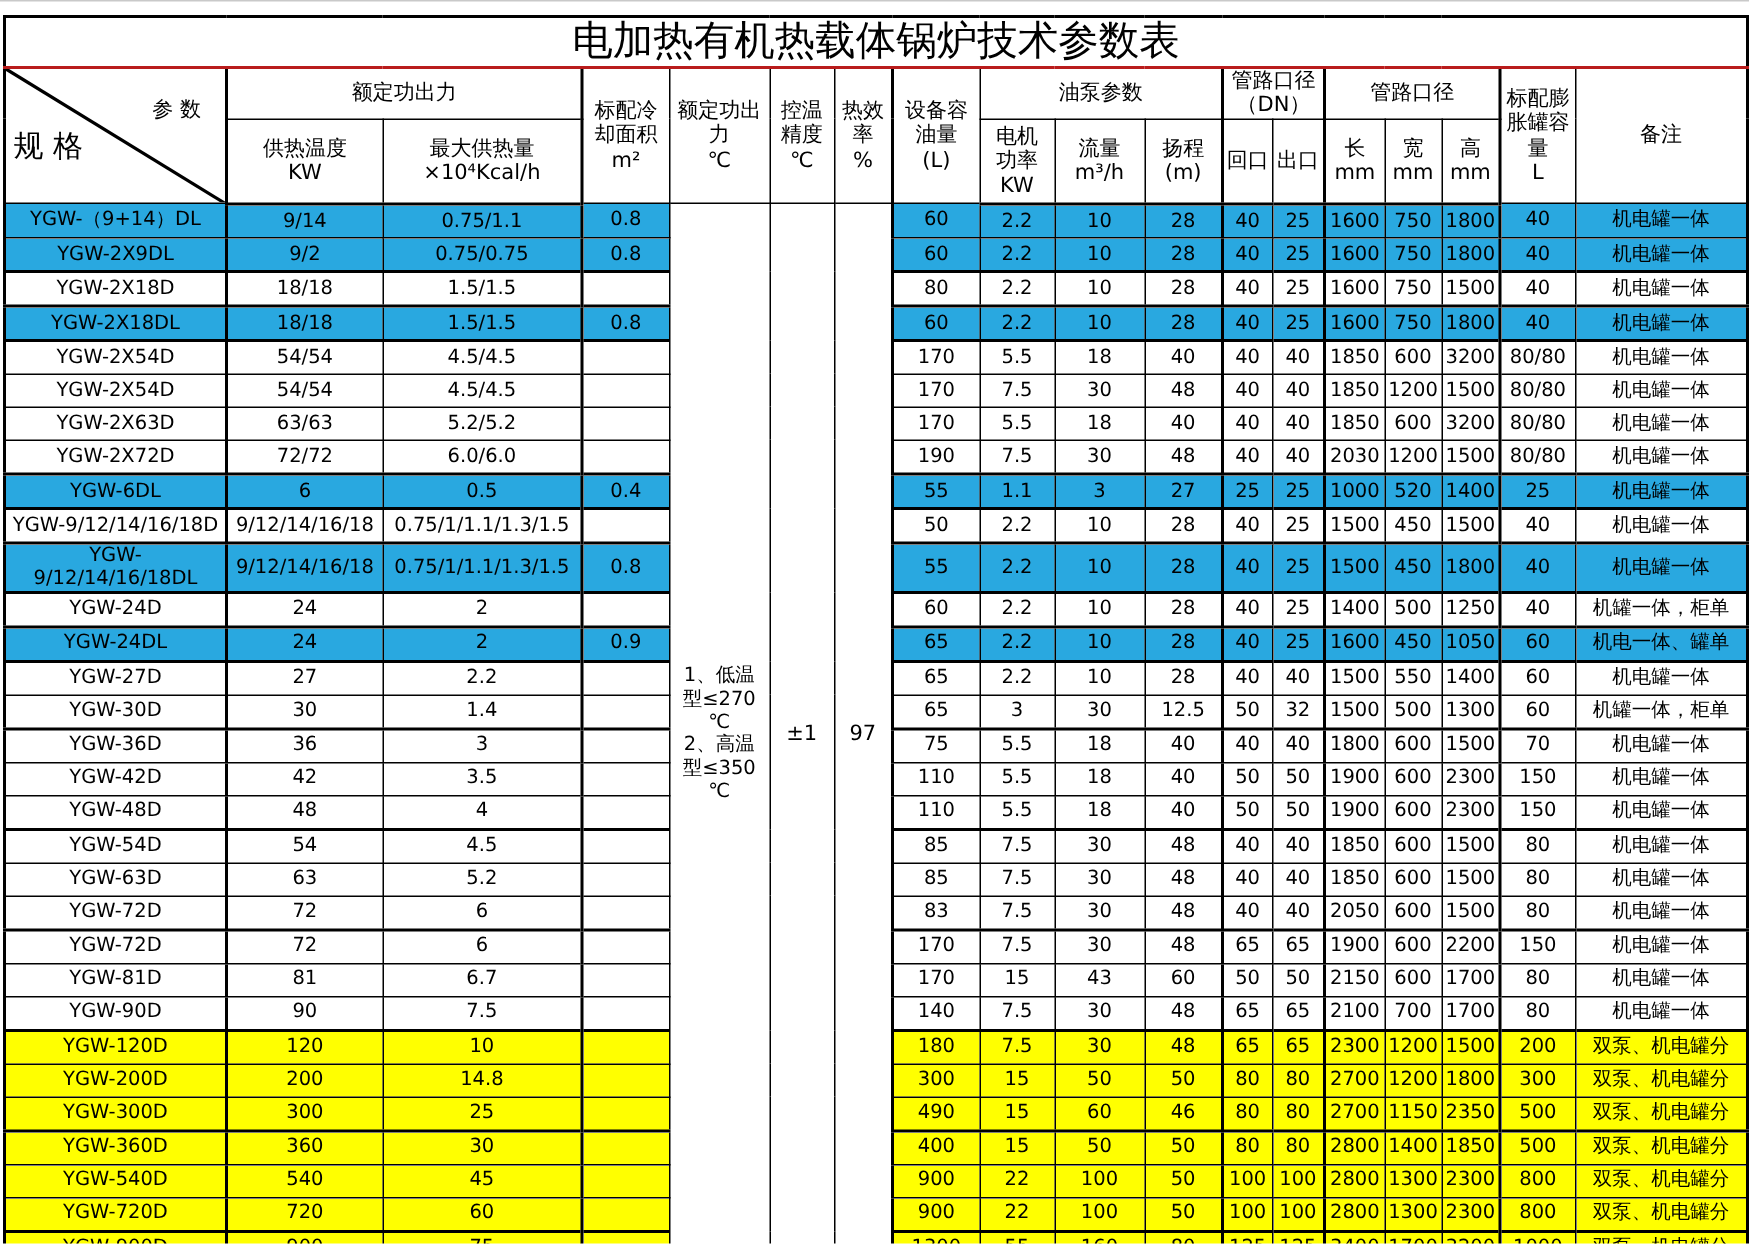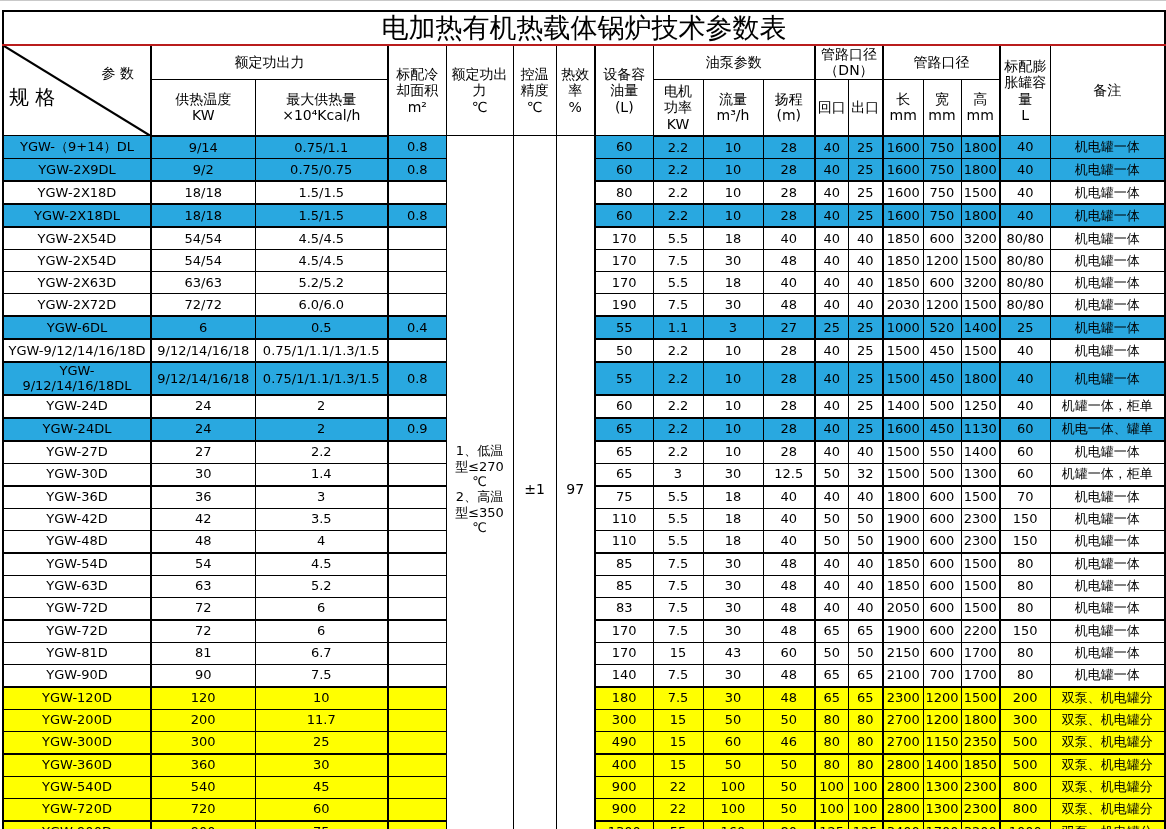--- a/index.html
+++ b/index.html
@@ -334,21 +334,21 @@
         <td class="bg-blue">2</td>
         <td class="bg-blue bL2">0.9</td>
         <td class="bg-blue bL2">65</td>
         <td class="bg-blue">2.2</td>
         <td class="bg-blue">10</td>
         <td class="bg-blue">28</td>
         <td class="bg-blue bL2">40</td>
         <td class="bg-blue">25</td>
         <td class="bg-blue bL2">1600</td>
         <td class="bg-blue">450</td>
-        <td class="bg-blue">1130</td>
+        <td class="bg-blue">1050</td>
         <td class="bg-blue bL2">60</td>
         <td class="bg-blue">机电一体、罐单</td>
       </tr>
       <tr class="thick">
         <td class="bg-white">YGW-27D</td>
         <td class="bg-white bL2">27</td>
         <td class="bg-white">2.2</td>
         <td class="bg-white bL2"></td>
         <td class="bg-white bL2">65</td>
         <td class="bg-white">2.2</td>
@@ -545,21 +545,21 @@
         <td class="bg-yellow">65</td>
         <td class="bg-yellow bL2">2300</td>
         <td class="bg-yellow">1200</td>
         <td class="bg-yellow">1500</td>
         <td class="bg-yellow bL2">200</td>
         <td class="bg-yellow">双泵、机电罐分</td>
       </tr>
       <tr>
         <td class="bg-yellow">YGW-200D</td>
         <td class="bg-yellow bL2">200</td>
-        <td class="bg-yellow">11.7</td>
+        <td class="bg-yellow">14.8</td>
         <td class="bg-yellow bL2"></td>
         <td class="bg-yellow bL2">300</td>
         <td class="bg-yellow">15</td>
         <td class="bg-yellow">50</td>
         <td class="bg-yellow">50</td>
         <td class="bg-yellow bL2">80</td>
         <td class="bg-yellow">80</td>
         <td class="bg-yellow bL2">2700</td>
         <td class="bg-yellow">1200</td>
         <td class="bg-yellow">1800</td>

